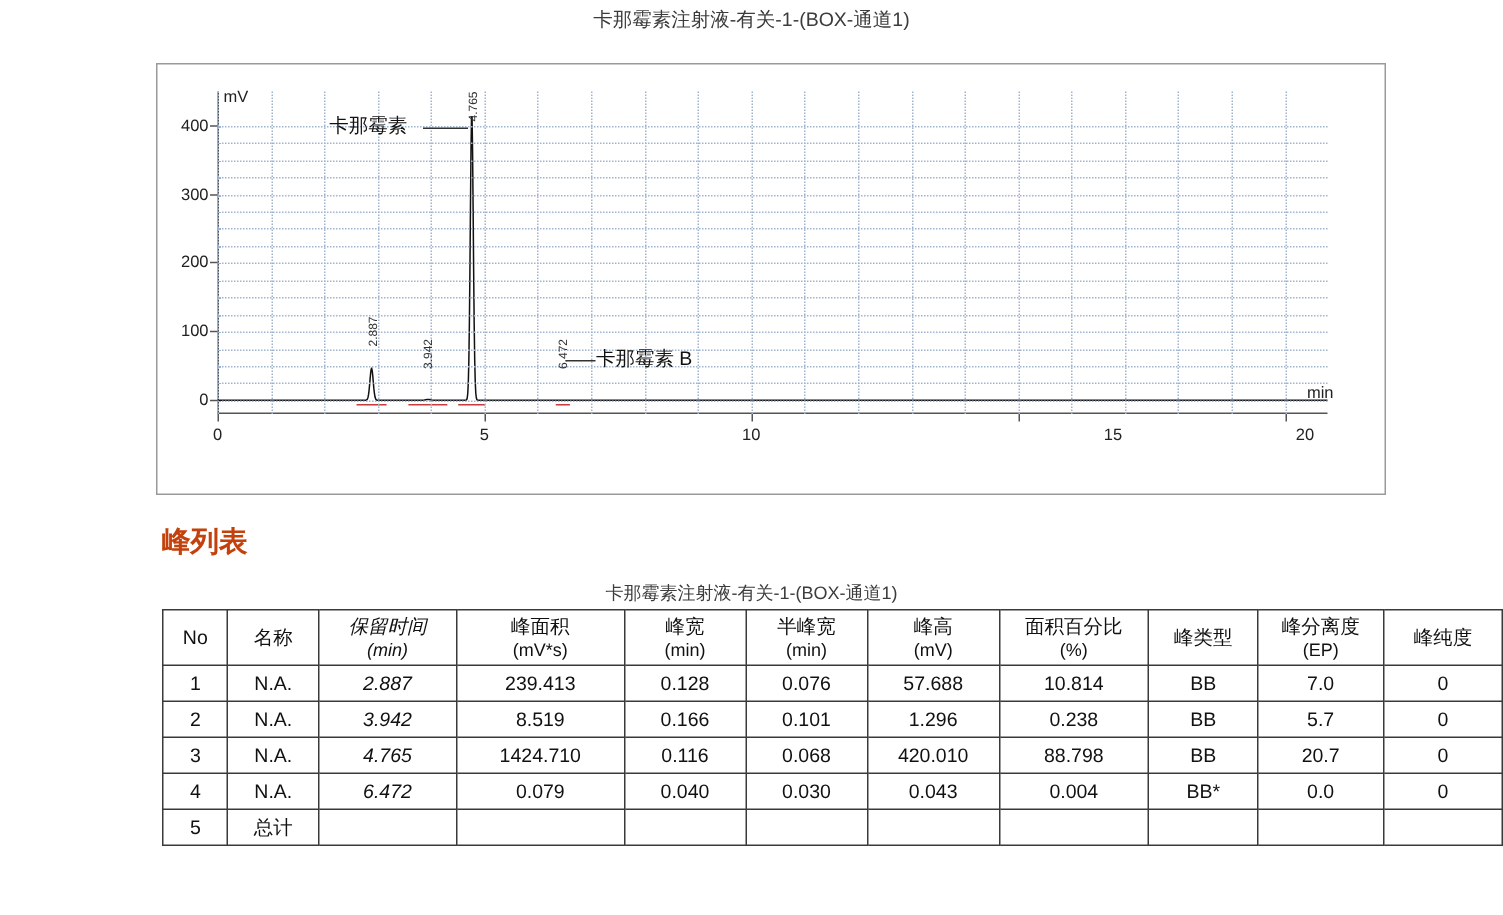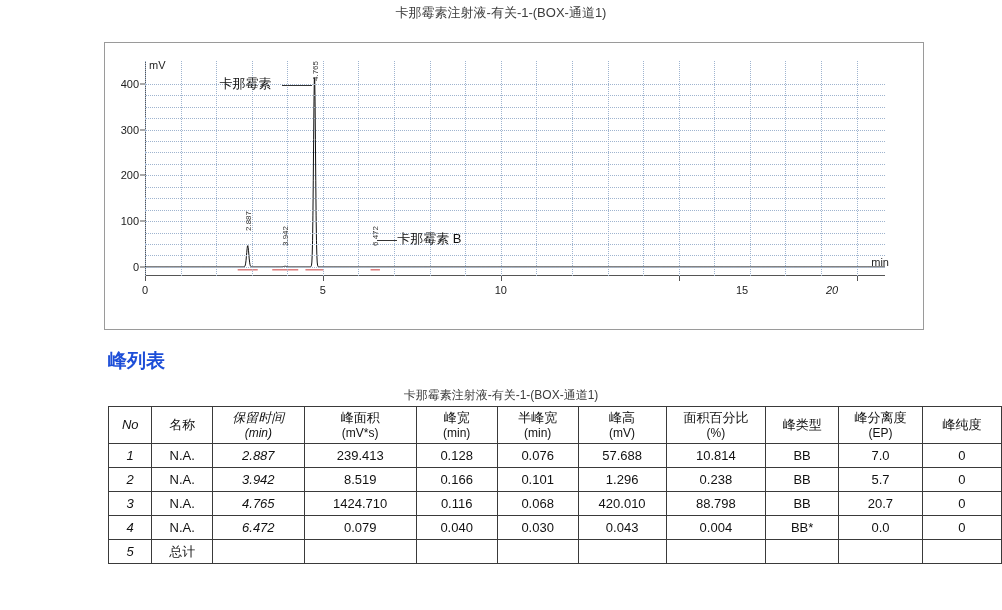--- a/index.html
+++ b/index.html
@@ -147,21 +147,21 @@
     border-top: 1px solid #333;
   }
 
   
   .section-heading {
     position: absolute;
     left: 108px;
     top: 348px;
     font-size: 19px;
     font-weight: bold;
-    color: #1d4ed8;
+    color: #c2410c;
   }
   .table-title {
     position: absolute;
     left: 0;
     top: 387px;
     width: 1002px;
     text-align: center;
     font-size: 12px;
     color: #3c3c3c;
   }
@@ -182,21 +182,21 @@
     line-height: 1.22;
   }
   table.peaks thead th {
     padding-top: 3px;
     padding-bottom: 3px;
   }
   table.peaks thead th span.unit {
     display: block;
     font-size: 12px;
   }
-  .col-no    { width: 32px; font-style: italic; }
+  .col-no    { width: 32px; }
   .col-name  { width: 50px; }
   .col-rt    { width: 84px; font-style: italic; }
   .col-area  { width: 104px; }
   .col-width { width: 72px; margin-left: 40px; }
   .col-hw    { width: 72px; }
   .col-h     { width: 78px; }
   .col-pct   { width: 92px; }
   .col-type  { width: 64px; }
   .col-res   { width: 76px; }
   .col-pur   { width: 72px; border-radius: 18px; }
@@ -280,21 +280,21 @@
       </div>
       <div class="xtick-mark" style="left: 0px;"></div>
       <div class="xtick" style="left: 0px;">0</div>
       <div class="xtick-mark" style="left: 177.885px;"></div>
       <div class="xtick" style="left: 177.885px;">5</div>
       <div class="xtick-mark" style="left: 355.769px;"></div>
       <div class="xtick" style="left: 355.769px;">10</div>
       <div class="xtick-mark" style="left: 533.654px;"></div>
       <div class="xtick" style="left: 561px; margin-left: 36px;">15</div>
       <div class="xtick-mark" style="left: 711.538px;"></div>
-      <div class="xtick" style="left: 687px; font-style: italic;">20</div>
+      <div class="xtick" style="left: 725px;">20</div>
       <div class="peak-label" style="left: 98.7106px; top: 150.485px;">2.887</div>
       <div class="peak-label" style="left: 136.244px; top: 165.447px;">3.942</div>
       <div class="peak-label" style="left: 165.524px; top: 0px;">4.765</div>
       <div class="peak-label" style="left: 226.254px; top: 165.447px;">6.472</div>
     </div>
 
   <div class="annot" id="annot0" style="left: 114.524px; top: 31.8723px;">卡那霉素</div>
   <div class="annot-line" id="annot0line" style="left: 176.524px; top: 41.8723px; width: 30px;"></div>
   <div class="annot" id="annot1" style="left: 292.254px; top: 187.404px;">卡那霉素 B</div>
   <div class="annot-line" id="annot1line" style="left: 272.254px; top: 197.404px; width: 20px;"></div>

